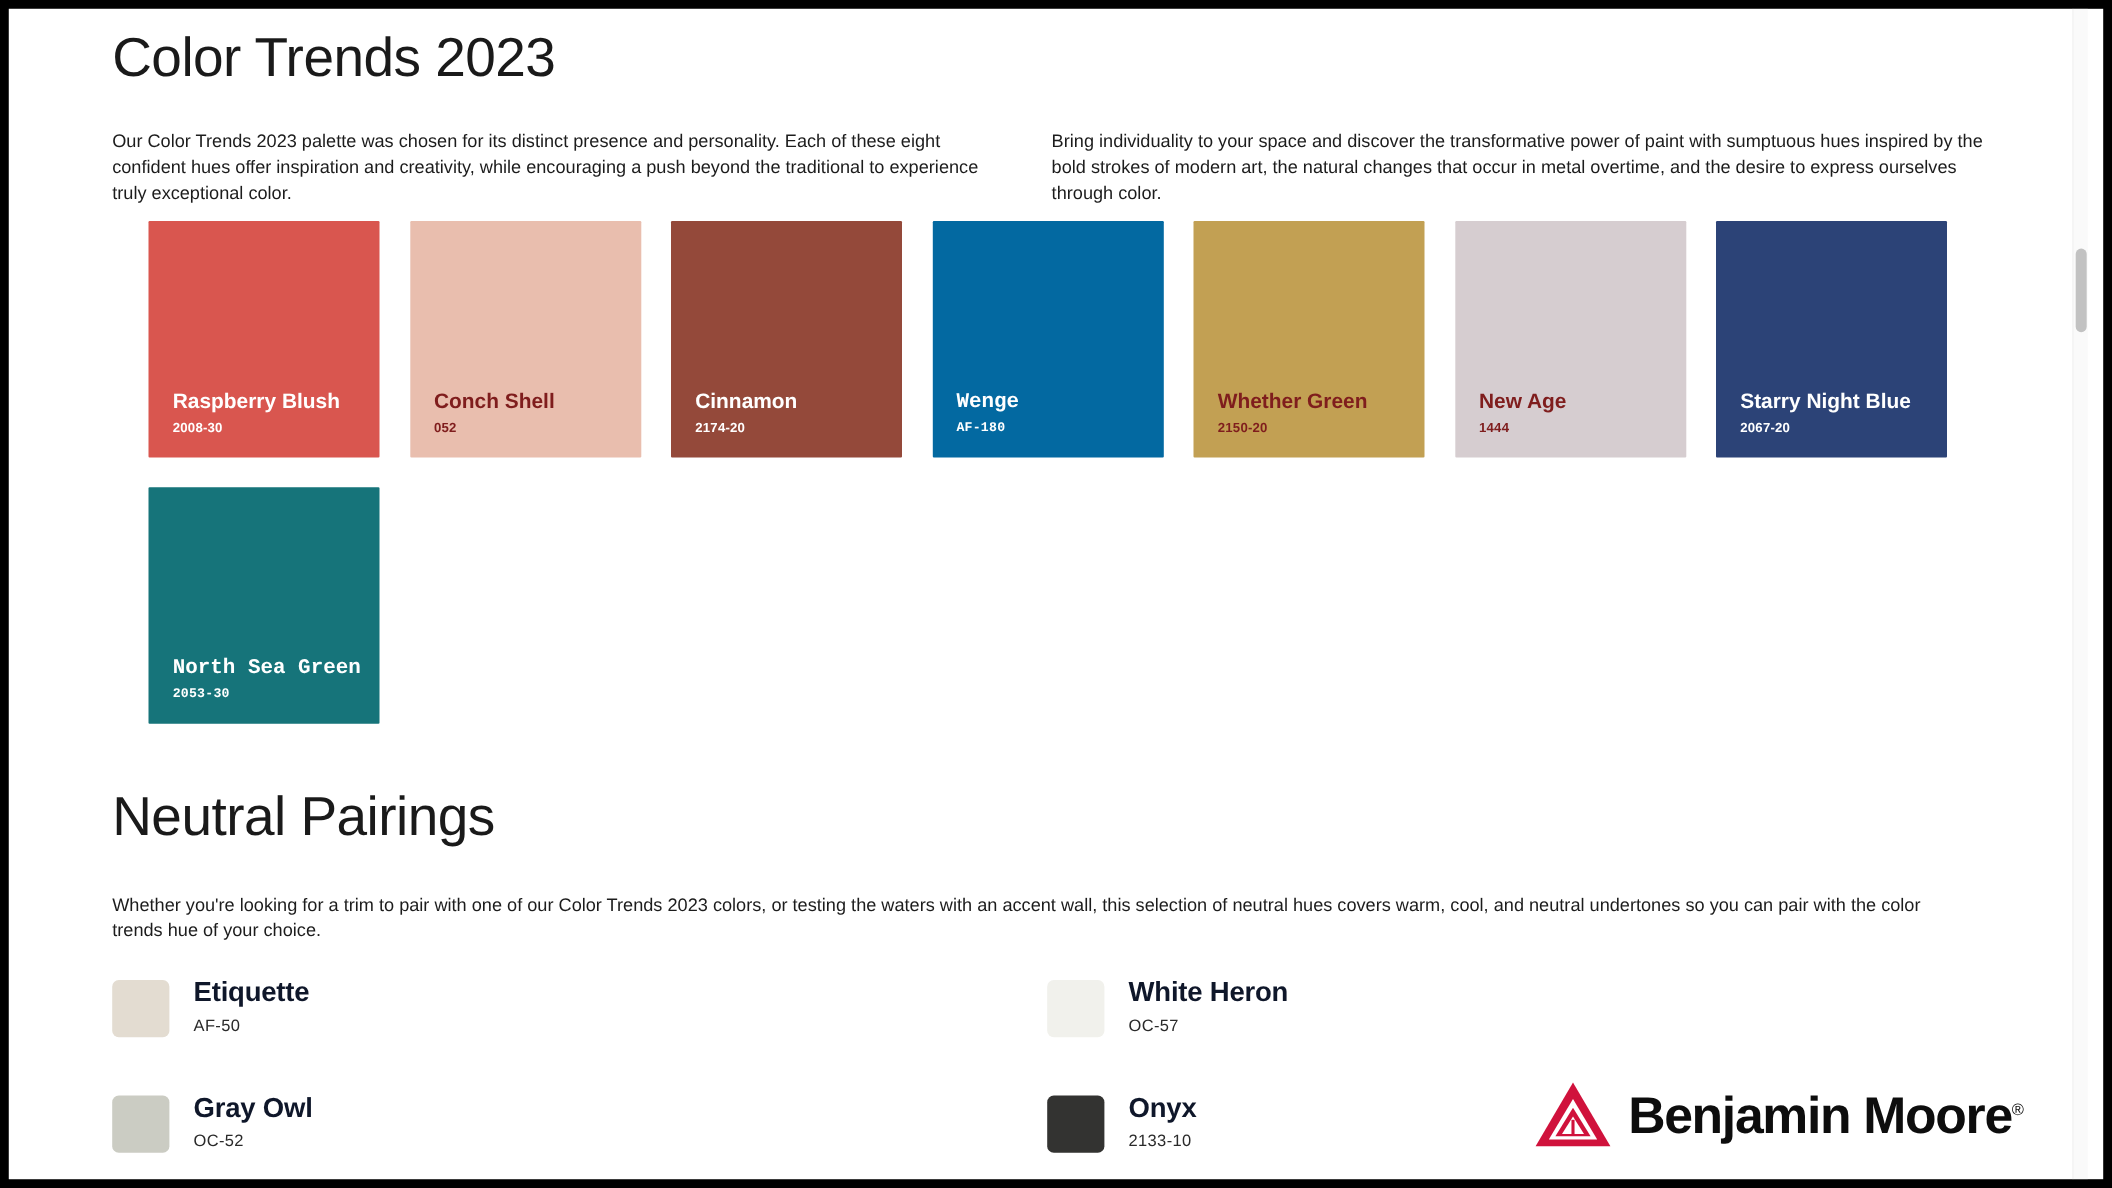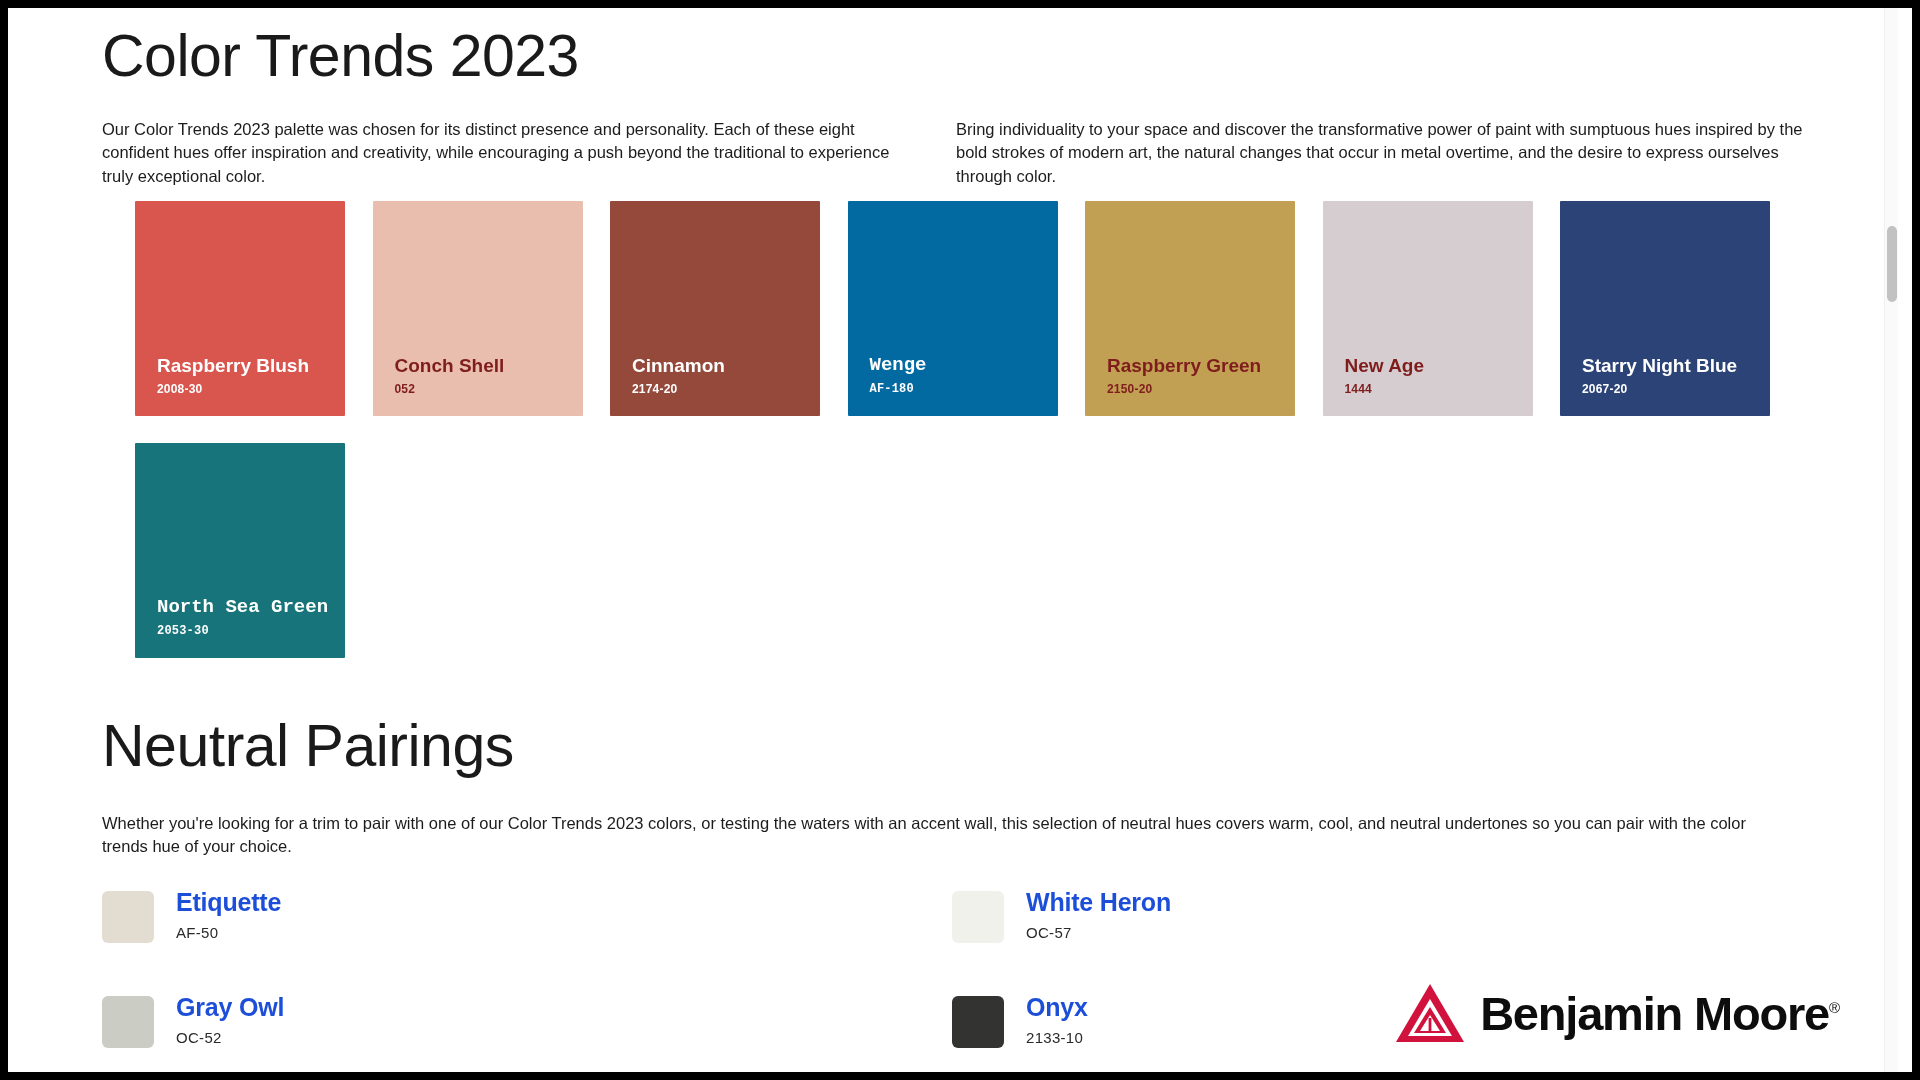--- a/index.html
+++ b/index.html
@@ -48,21 +48,21 @@
     left: 2px;
     top: 218px;
     width: 10px;
     height: 76px;
     background: #c2c2c2;
     border-radius: 5px;
   }
 
   
   .h1 {
-    font-size: 59px;
+    font-size: 50px;
     font-weight: 400;
     letter-spacing: -0.5px;
     color: #1a1a1a;
     line-height: 1.05;
   }
   #title-color-trends {
     position: absolute;
     left: 94px;
     top: 18px;
   }
@@ -153,21 +153,21 @@
     width: 52px;
     height: 52px;
     border-radius: 6px;
     flex: 0 0 52px;
     margin-top: 3px;
   }
   .neutral-info { padding-top: 0; }
   .neutral-name {
     font-size: 25px;
     font-weight: 700;
-    color: #1d4ed8;
+    color: #0f172a;
     line-height: 1.15;
     letter-spacing: -0.2px;
   }
   .neutral-code {
     font-size: 15px;
     font-weight: 400;
     color: #2a2a2a;
     margin-top: 7px;
     letter-spacing: 0.3px;
   }
@@ -230,21 +230,21 @@
           </div>
         </div>
         <div class="swatch dark" style="background: #0369a1; font-family: Liberation Mono, monospace;">
           <div class="swatch-text">
             <div class="swatch-name">Wenge</div>
             <div class="swatch-code">AF-180</div>
           </div>
         </div>
         <div class="swatch light" style="background: rgb(194, 160, 83);">
           <div class="swatch-text">
-            <div class="swatch-name">Raspberry Green</div>
+            <div class="swatch-name">Whether Green</div>
             <div class="swatch-code">2150-20</div>
           </div>
         </div>
         <div class="swatch light" style="background: rgb(214, 205, 208);">
           <div class="swatch-text">
             <div class="swatch-name">New Age</div>
             <div class="swatch-code">1444</div>
           </div>
         </div>
         <div class="swatch dark" style="background: rgb(44, 67, 119);">

